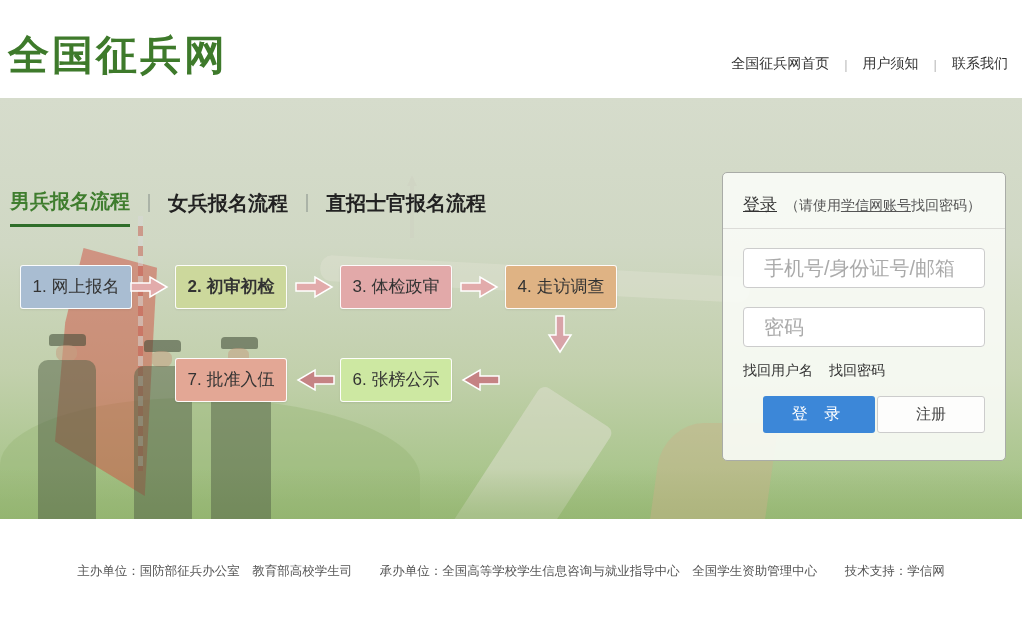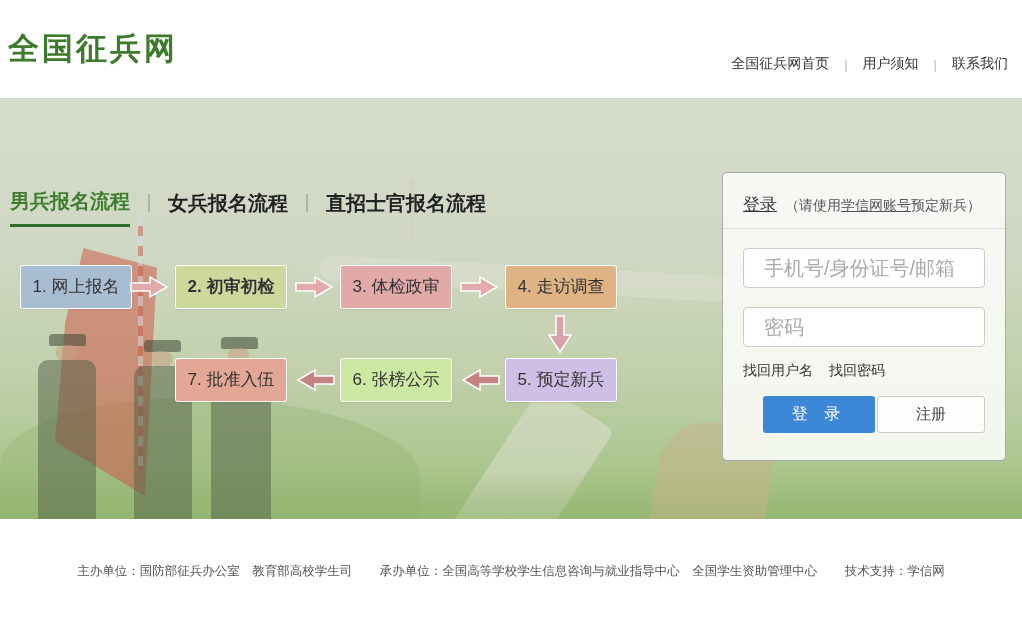--- a/index.html
+++ b/index.html
@@ -2,21 +2,21 @@
 <html><head>
 <meta charset="utf-8">
 <style>
   * { margin:0; padding:0; box-sizing:border-box; }
   html,body { background:#fff; }
   body { font-family:"Liberation Sans","DejaVu Sans",sans-serif; }
   .page { position:relative; width:1022px; height:625px; background:#fff; overflow:hidden; }
 
   
   .header { position:relative; height:98px; background:#fff; }
-  .logo { position:absolute; left:8px; top:28px; font-size:31px; font-weight:bold;
+  .logo { position:absolute; left:8px; top:28px; font-size:41px; font-weight:bold;
           color:#3e7a2b; letter-spacing:3px; }
   .top-links { position:absolute; right:14px; top:55px; display:flex; align-items:center;
                font-size:14px; color:#333; }
   .top-links a { color:#333; text-decoration:none; cursor:pointer; }
   .top-links .sep { color:#bbb; margin:0 15px; font-size:13px; }
 
   
   .banner { position:relative; width:1022px; height:421px; overflow:hidden;
             background:linear-gradient(180deg,#d6dccc 0%,#d0d8c4 35%,#c2d0ac 65%,#abc68e 88%,#a0bf80 100%); }
   .photo, .photo div { position:absolute; }
@@ -151,26 +151,25 @@
     </svg>
 
     <div class="fbox" style="left: 175px; top: 260px; background-color: rgb(227, 167, 149);">7. 批准入伍</div>
     <svg class="arrow" style="left:296px;top:269px;" width="40" height="26" viewBox="0 0 40 26">
       <path d="M38 9 H19 V3 L2 13 L19 23 V17 H38 Z" fill="#c58384" stroke="#fff" stroke-width="1.5"></path>
     </svg>
     <div class="fbox" style="left: 340px; top: 260px; background-color: rgb(205, 232, 162);">6. 张榜公示</div>
     <svg class="arrow" style="left:461px;top:269px;" width="40" height="26" viewBox="0 0 40 26">
       <path d="M38 9 H19 V3 L2 13 L19 23 V17 H38 Z" fill="#c58384" stroke="#fff" stroke-width="1.5"></path>
     </svg>
-    <div class="fbox" style="left: 505px; top: 260px; background-color: rgb(207, 190, 229);">5. 预定新兵</div>
 
     <div class="login">
       <div class="login-head">
         <a class="login-title">登录</a>
-        <span>（请使用</span><a class="login-link">学信网账号</a><span>预定新兵）</span>
+        <span>（请使用</span><a class="login-link">学信网账号</a><span>找回密码）</span>
       </div>
       <div class="field">
         <svg width="16" height="16" viewBox="0 0 16 16">
           <circle cx="8" cy="4.6" r="3.1" fill="#b9b9b9"></circle>
           <path d="M1.8 14.5 c0-4.2 12.4-4.2 12.4 0 v0.7 H1.8 Z" fill="#b9b9b9"></path>
         </svg>
         <input type="text" placeholder="手机号/身份证号/邮箱" style="">
       </div>
       <div class="field">
         <svg width="16" height="16" viewBox="0 0 16 16">

